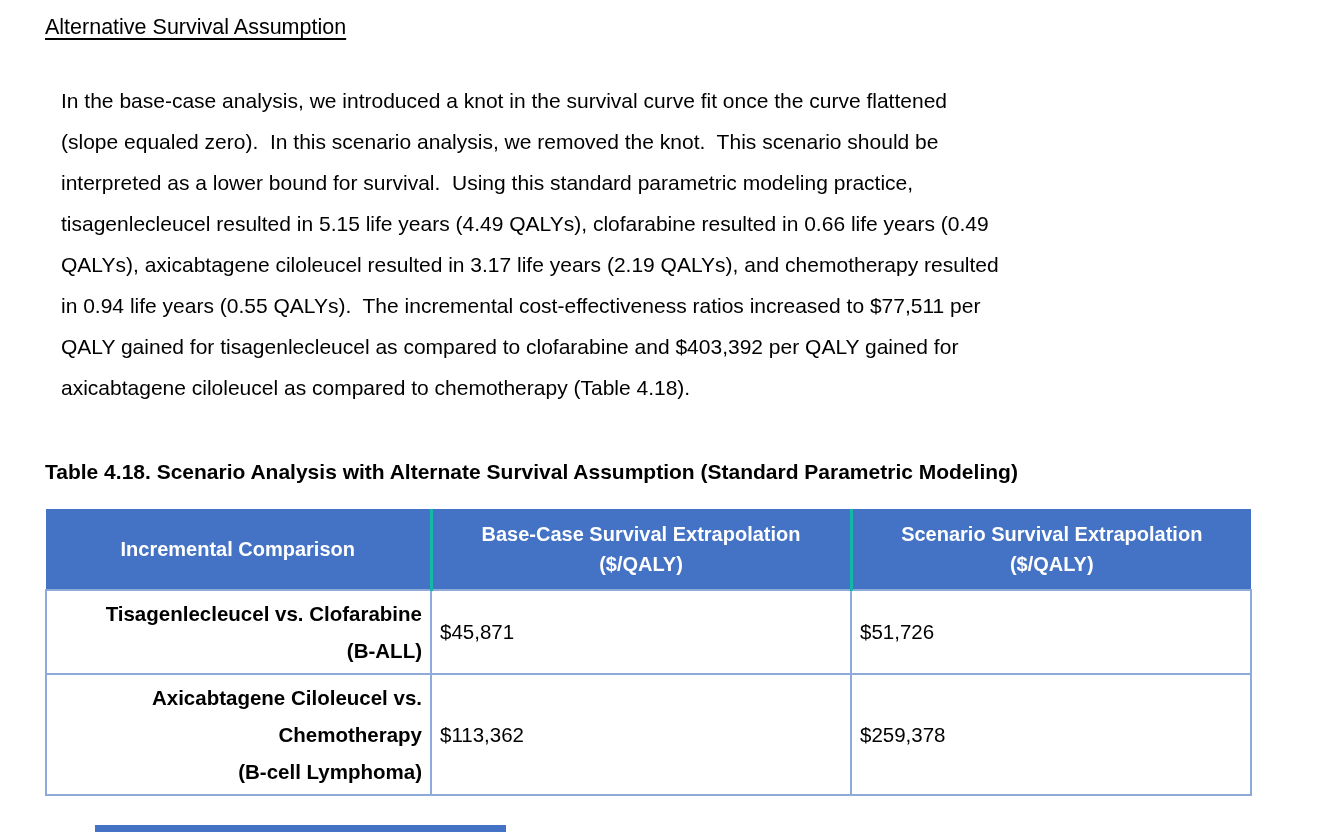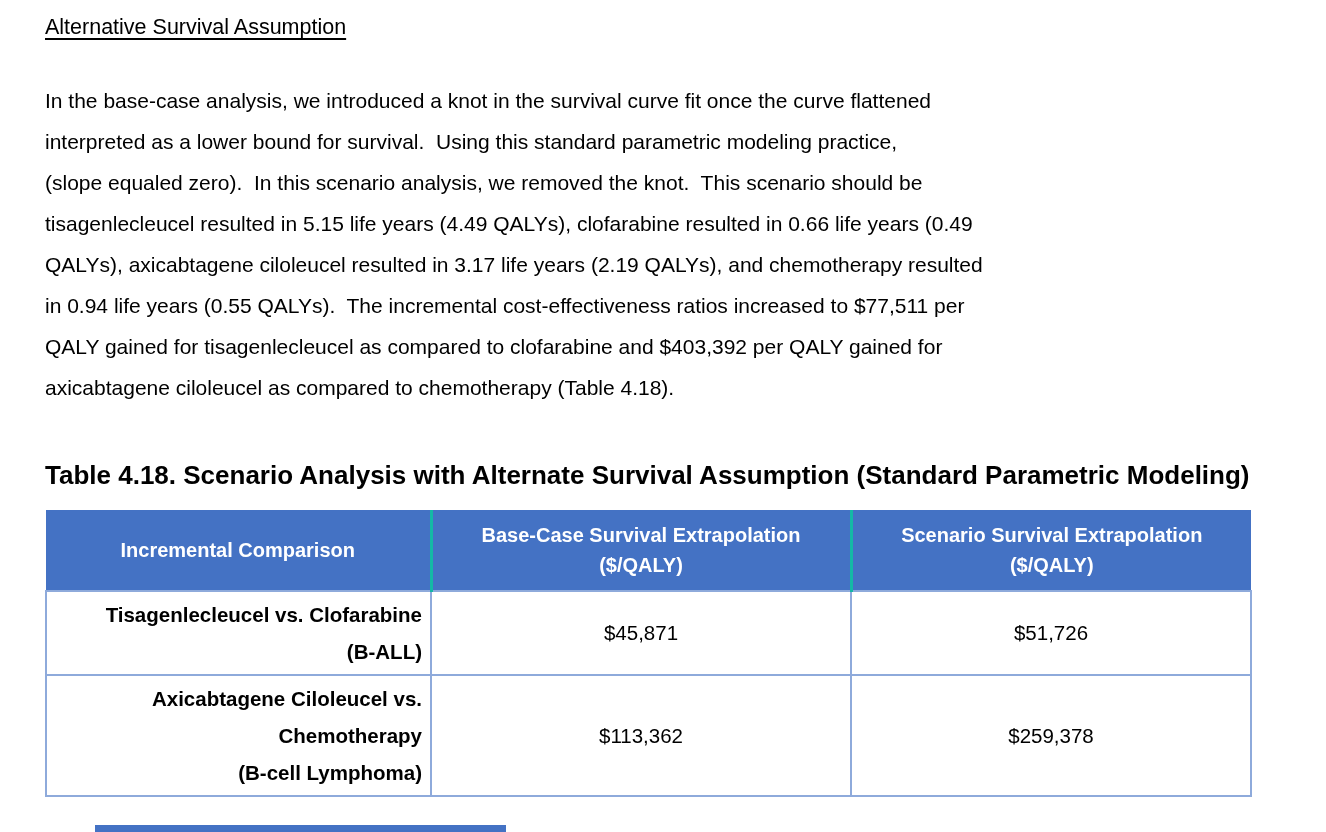--- a/index.html
+++ b/index.html
@@ -14,32 +14,32 @@
   .content { padding: 15px 36px 0 45px; }
 
   .heading {
     font-size: 21.5px;
     font-weight: 400;
     text-decoration: underline;
     text-underline-offset: 4px;
     margin: 0 0 40px 0;
   }
 
-  .para { margin: 0; }
+  .para { margin: 16px; }
   .para .line {
     font-size: 21px;
     line-height: 41px;
     white-space: pre;
   }
 
   .table-title {
-    font-size: 26px;
+    font-size: 21px;
     font-weight: 700;
     margin-top: 52px;
-    margin-bottom: 19px;
+    margin-bottom: 25px;
     white-space: pre;
   }
 
   table.data-table {
     border-collapse: collapse;
     table-layout: fixed;
     width: 1205px;
   }
   table.data-table th {
     background: #4472C4;
@@ -58,21 +58,21 @@
     font-size: 20.5px;
     vertical-align: middle;
     padding: 4px 8px;
   }
   td.label-cell {
     font-weight: 700;
     text-align: right;
     padding-left: 13px;
     line-height: 37px;
   }
-  td.value-cell { text-align: center; font-weight: 400; }
+  td.value-cell { font-weight: 400; }
   tr.row-1 { height: 73px; }
   tr.row-2 { height: 113px; margin-top: 8px; }
 
   .cutoff-bar {
     position: absolute;
     left: 95px;
     bottom: 0;
     width: 411px;
     height: 7px;
     background: #4472C4;
@@ -80,22 +80,22 @@
 </style>
 </head>
 <body>
 
 <div class="content">
 
   <h1 class="heading">Alternative Survival Assumption</h1>
 
   <div class="para">
     <div class="line">In the base-case analysis, we introduced a knot in the survival curve fit once the curve flattened</div>
+    <div class="line">(slope equaled zero).  In this scenario analysis, we removed the knot.  This scenario should be</div>
     <div class="line">interpreted as a lower bound for survival.  Using this standard parametric modeling practice,</div>
-    <div class="line">(slope equaled zero).  In this scenario analysis, we removed the knot.  This scenario should be</div>
     <div class="line">tisagenlecleucel resulted in 5.15 life years (4.49 QALYs), clofarabine resulted in 0.66 life years (0.49</div>
     <div class="line">QALYs), axicabtagene ciloleucel resulted in 3.17 life years (2.19 QALYs), and chemotherapy resulted</div>
     <div class="line">in 0.94 life years (0.55 QALYs).  The incremental cost-effectiveness ratios increased to $77,511 per</div>
     <div class="line">QALY gained for tisagenlecleucel as compared to clofarabine and $403,392 per QALY gained for</div>
     <div class="line">axicabtagene ciloleucel as compared to chemotherapy (Table 4.18).</div>
   </div>
 
   <div class="table-title">Table 4.18. Scenario Analysis with Alternate Survival Assumption (Standard Parametric Modeling)</div>
 
   <table class="data-table">

